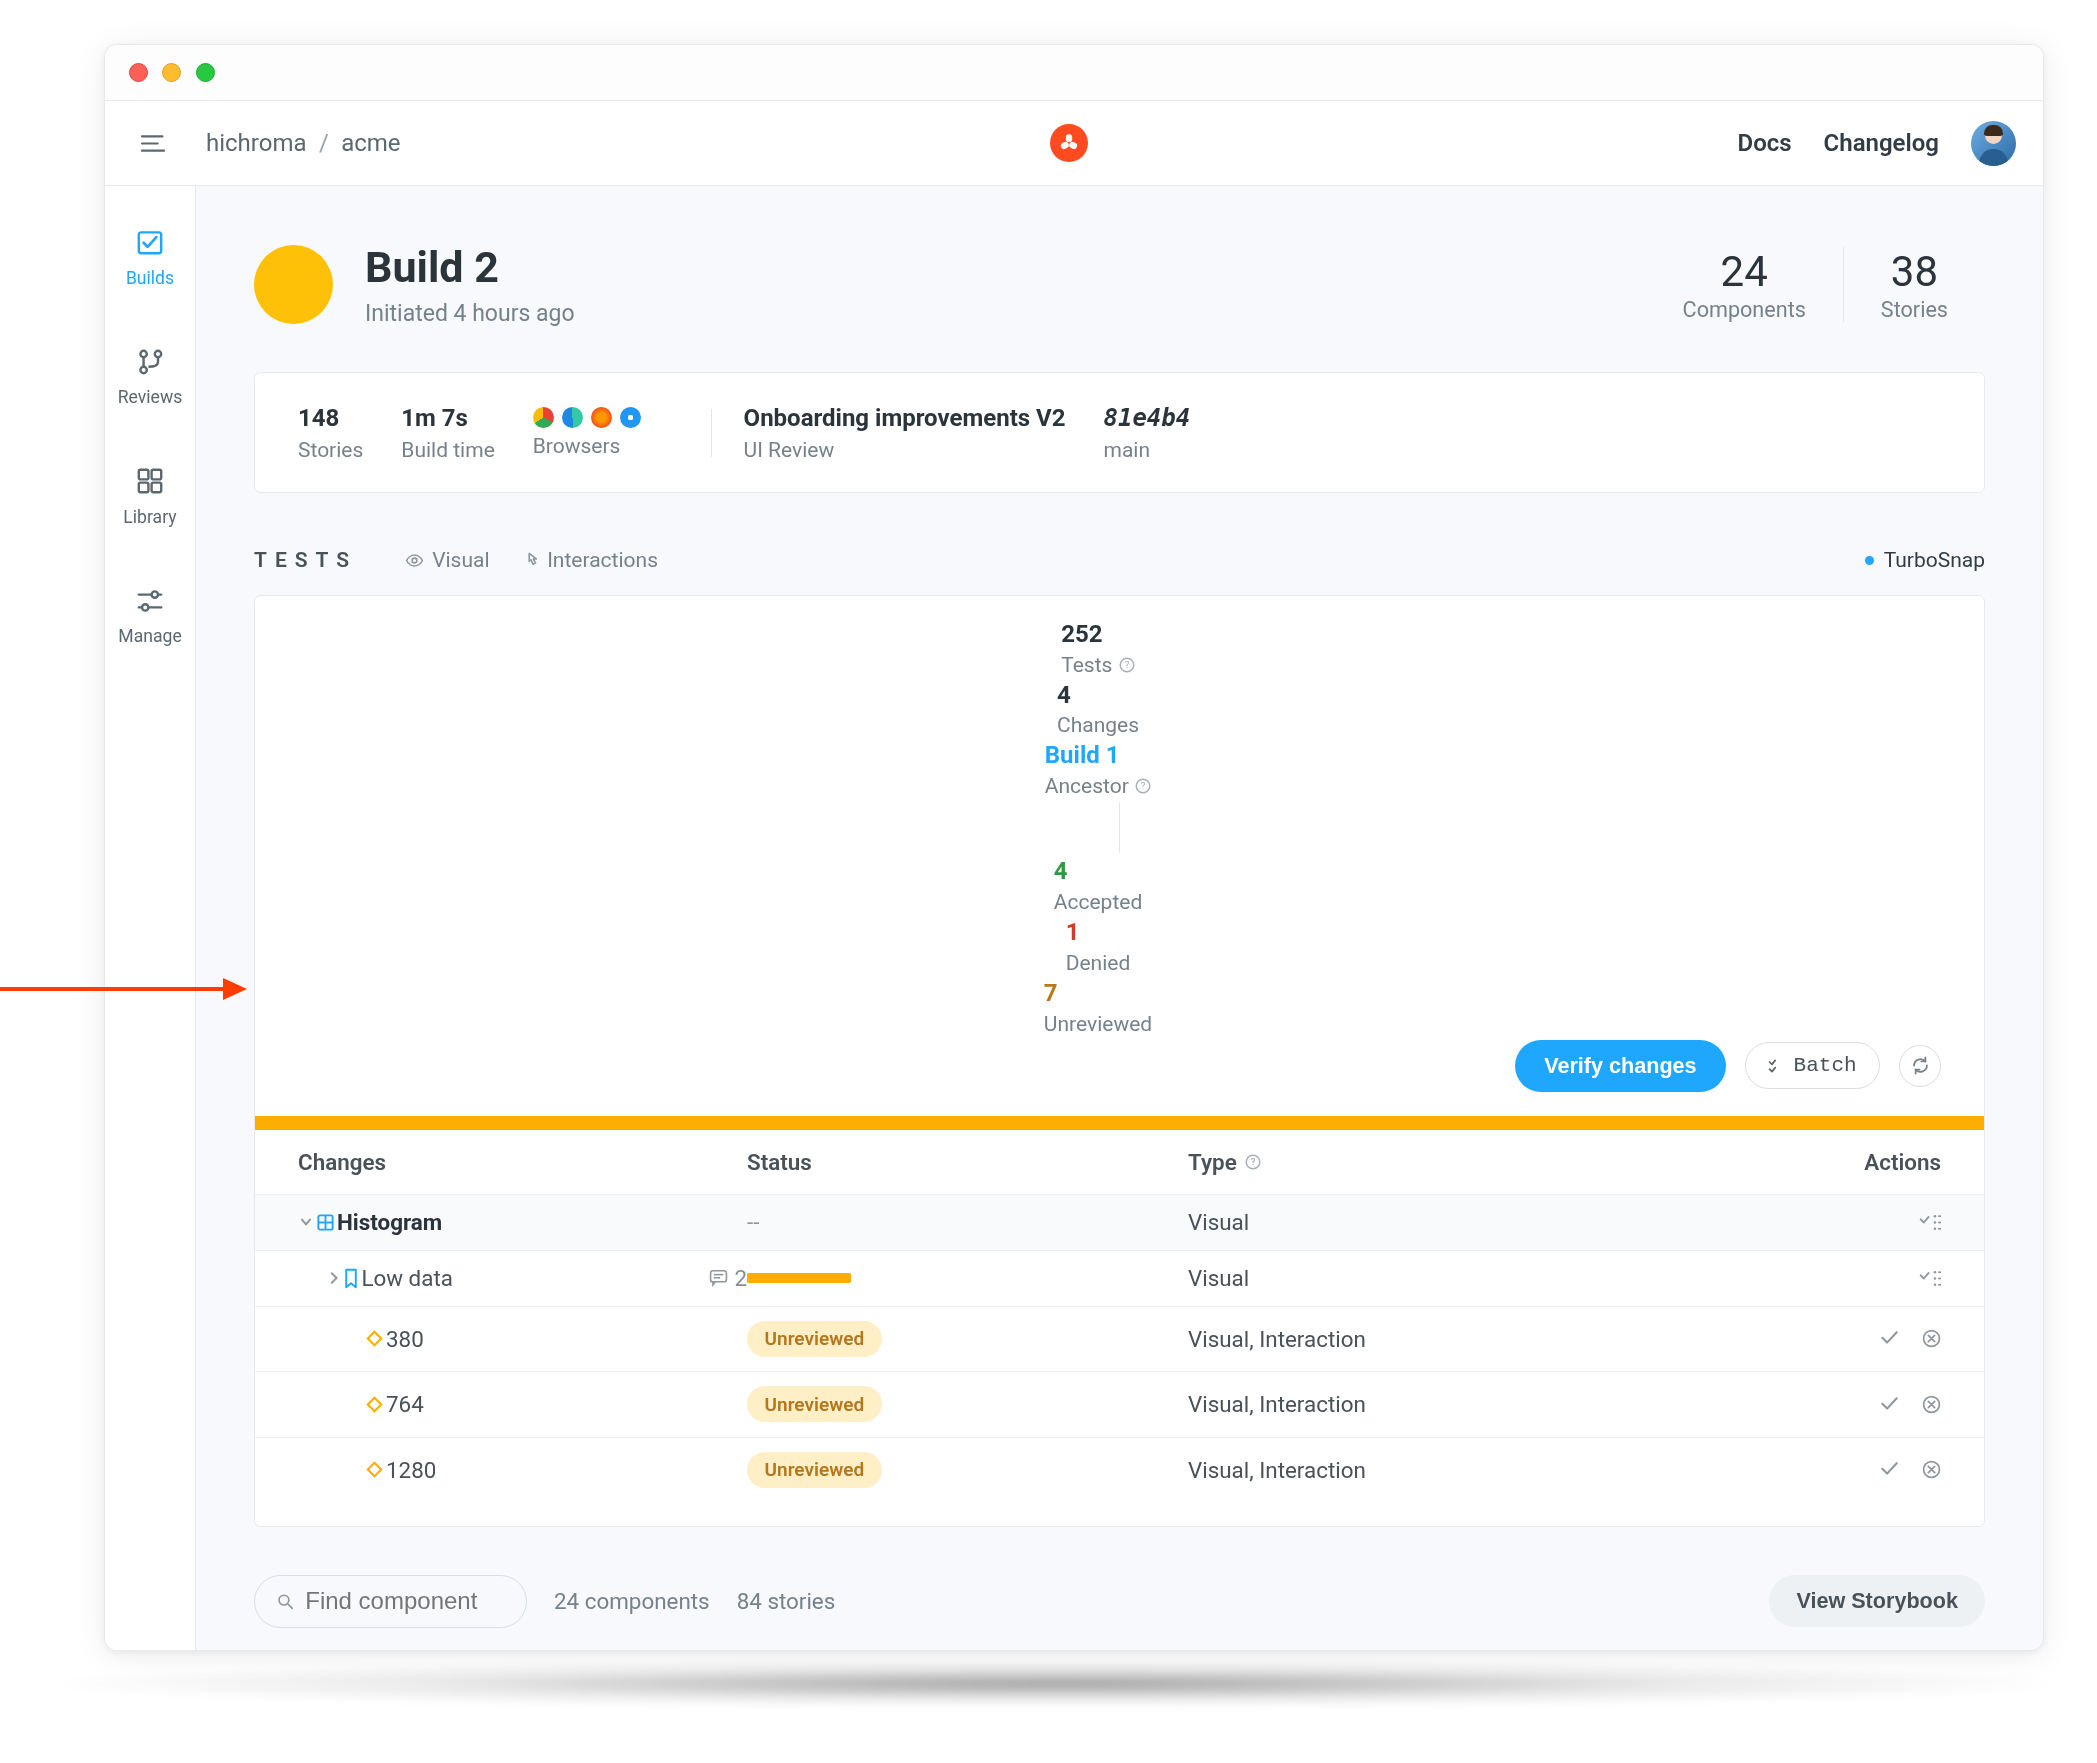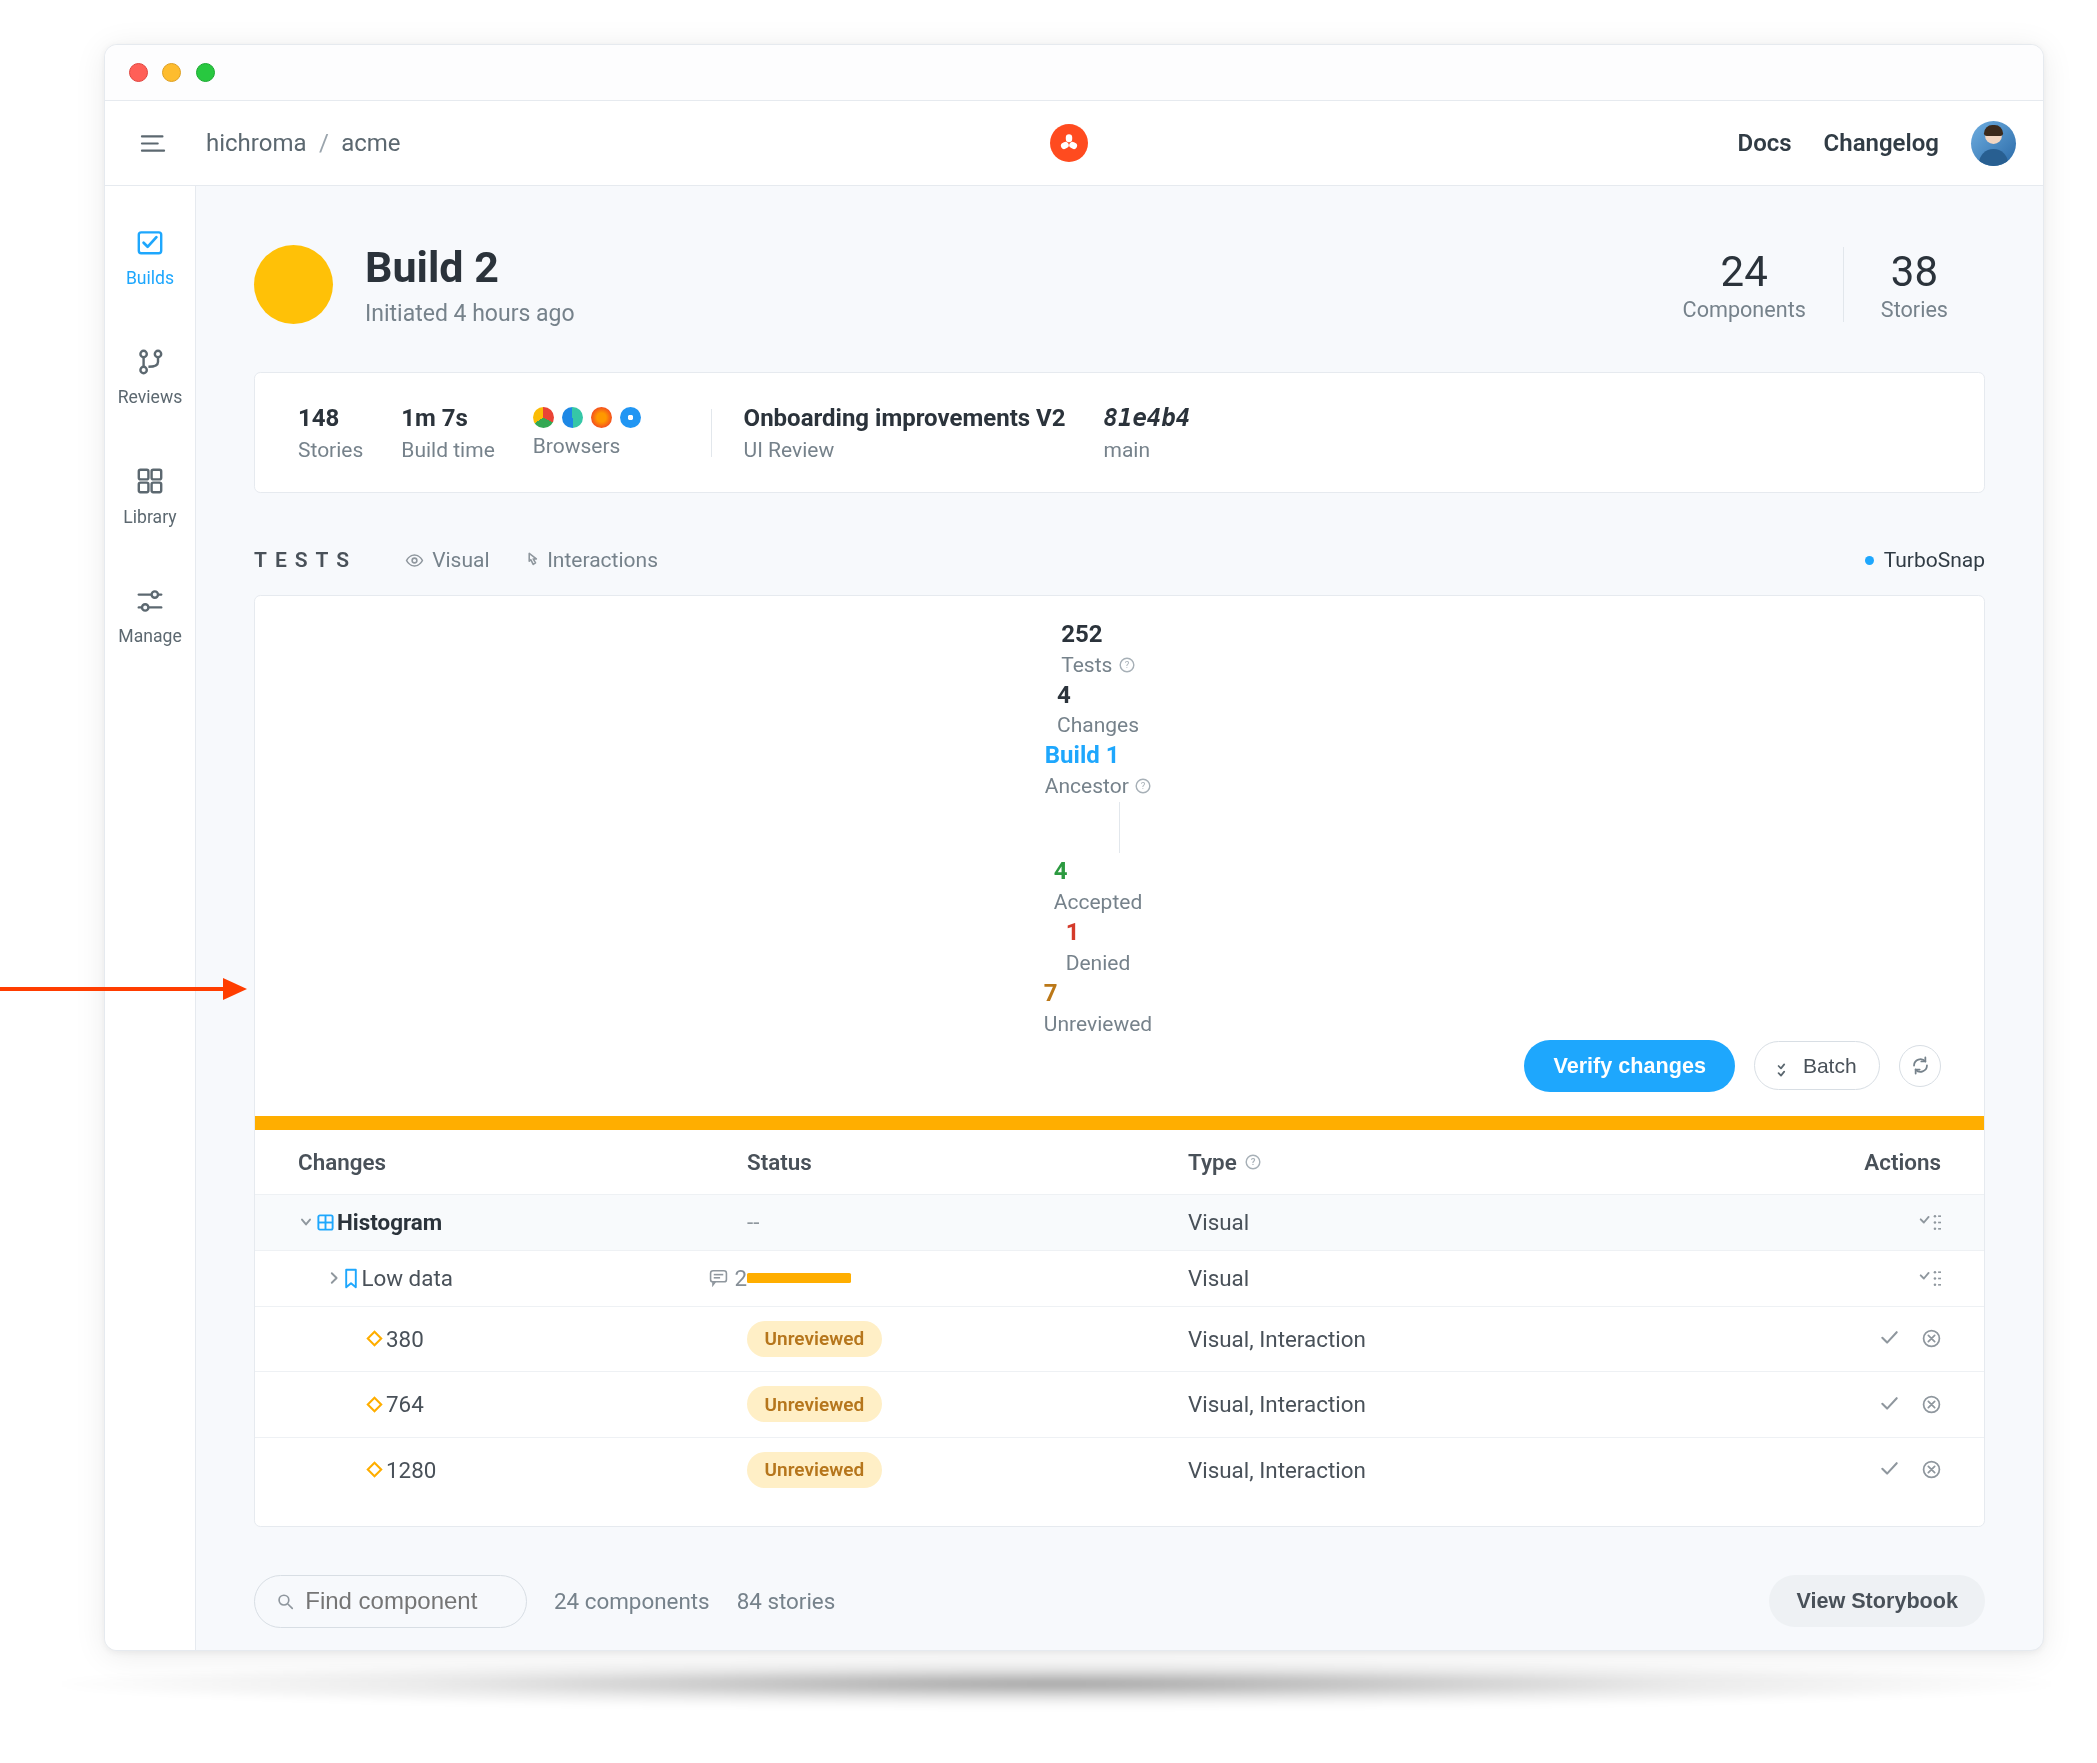--- a/index.html
+++ b/index.html
@@ -138,21 +138,21 @@
   .sum-group { padding-right:43px; }
   .sum-group .t { font-size:24px; font-weight:700; color:#2b333b; display:flex; align-items:center; gap:6.4px;}
   .sum-group .b { font-size:21px; color:#76828b; margin-top:4.8px; display:flex; align-items:center; gap:6.4px;}
   .sum-group.ancestor .t { color:#1ea7fd; }
   .sum-group.accepted .t { color:#2c9a40; }
   .sum-group.denied .t { color:#d43b2b; }
   .sum-group.unreviewed .t { color:#bb7818; }
   .vsep { width:0.8px; height:51px; background:#e2e7ec; margin:0 30.5px;}
   .sum-actions { margin-left:auto; display:flex; align-items:center; gap:19px; }
   .btn-primary { background:#1ea7fd; color:#fff; font-size:21.6px; font-weight:600; border:none; border-radius:48px; padding:13px 29px; }
-  .btn-outline { background:#fff; color:#495159; font-size:21px; border:0.8px solid #d8dee4; border-radius:48px; padding:11.2px 22.4px; display:flex; align-items:flex-end; gap:8px;}
+  .btn-outline { background:#fff; color:#495159; font-size:21px; border:0.8px solid #d8dee4; border-radius:48px; padding:11.2px 22.4px; display:flex; align-items:center; gap:8px;font-family:Liberation Mono, monospace;}
   .icon-btn { width:42px; height:42px; border-radius:50%; border:0.8px solid #d8dee4; display:flex; align-items:center; justify-content:center; color:#76828b;}
   .orange-bar { height:14.4px; background:#ffae00; width:100%; }
 
   .table-head { display:flex; padding:19px 43px; font-size:22.4px; color:#495159; font-weight:600; }
   .col-changes { width:449px; }
   .col-status  { width:441px; }
   .col-type    { flex:1; display:flex; align-items:center; gap:8px;}
   .col-actions { width:128px; text-align:right; }
   .tr { display:flex; align-items:center; padding:14.4px 43px; font-size:22.4px; color:#495159; border-top:0.8px solid #eef1f4; }
   .tr .cc { width:449px; display:flex; align-items:center; gap:2px; }

